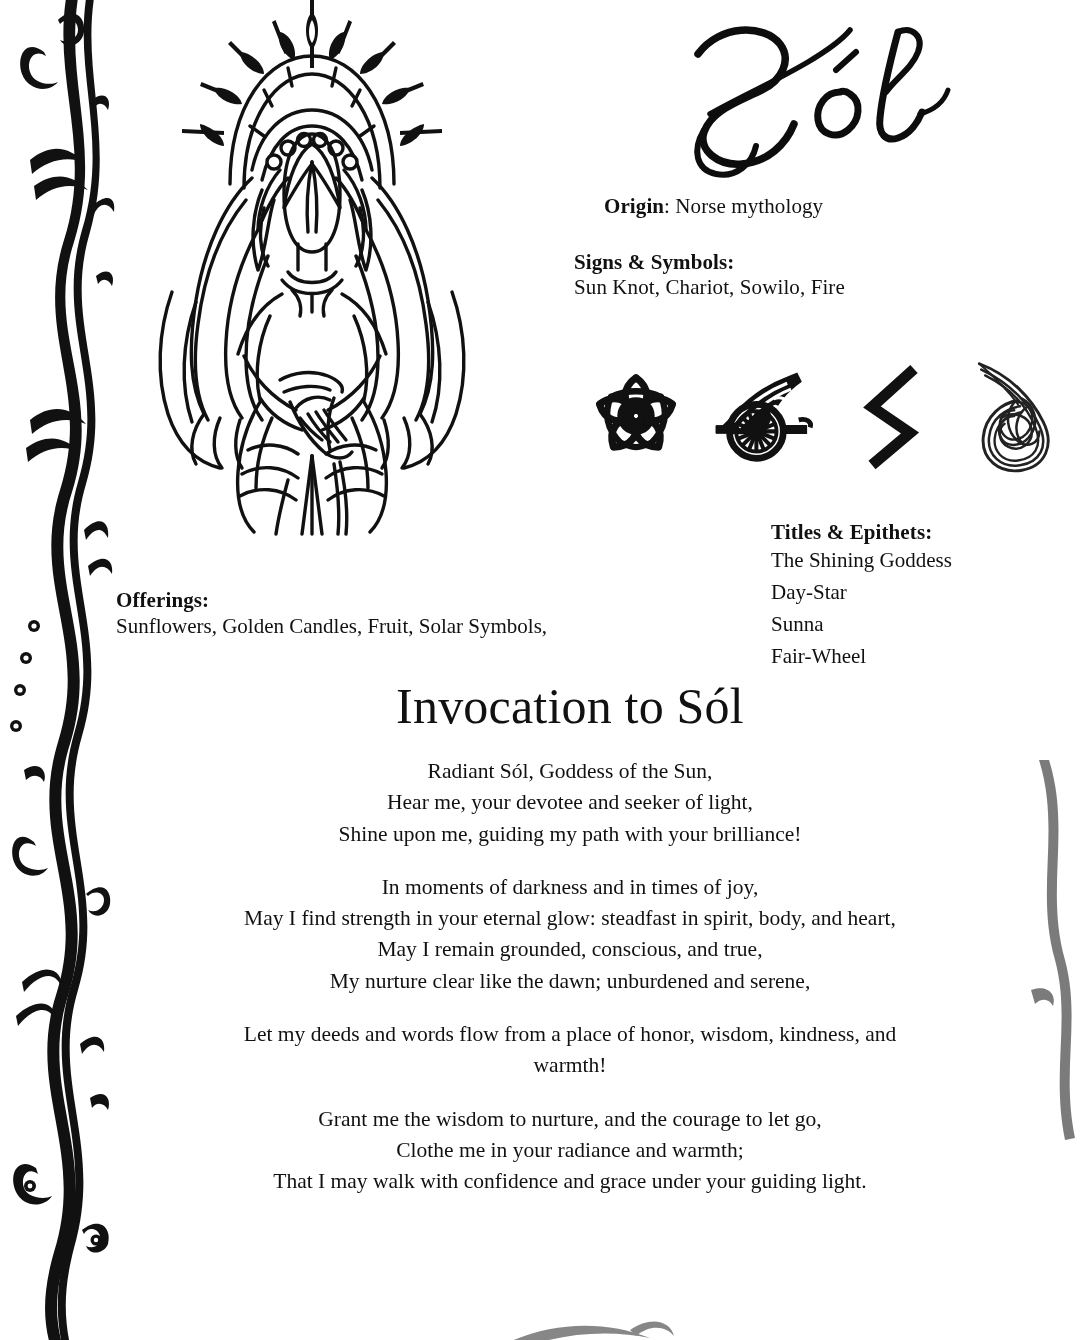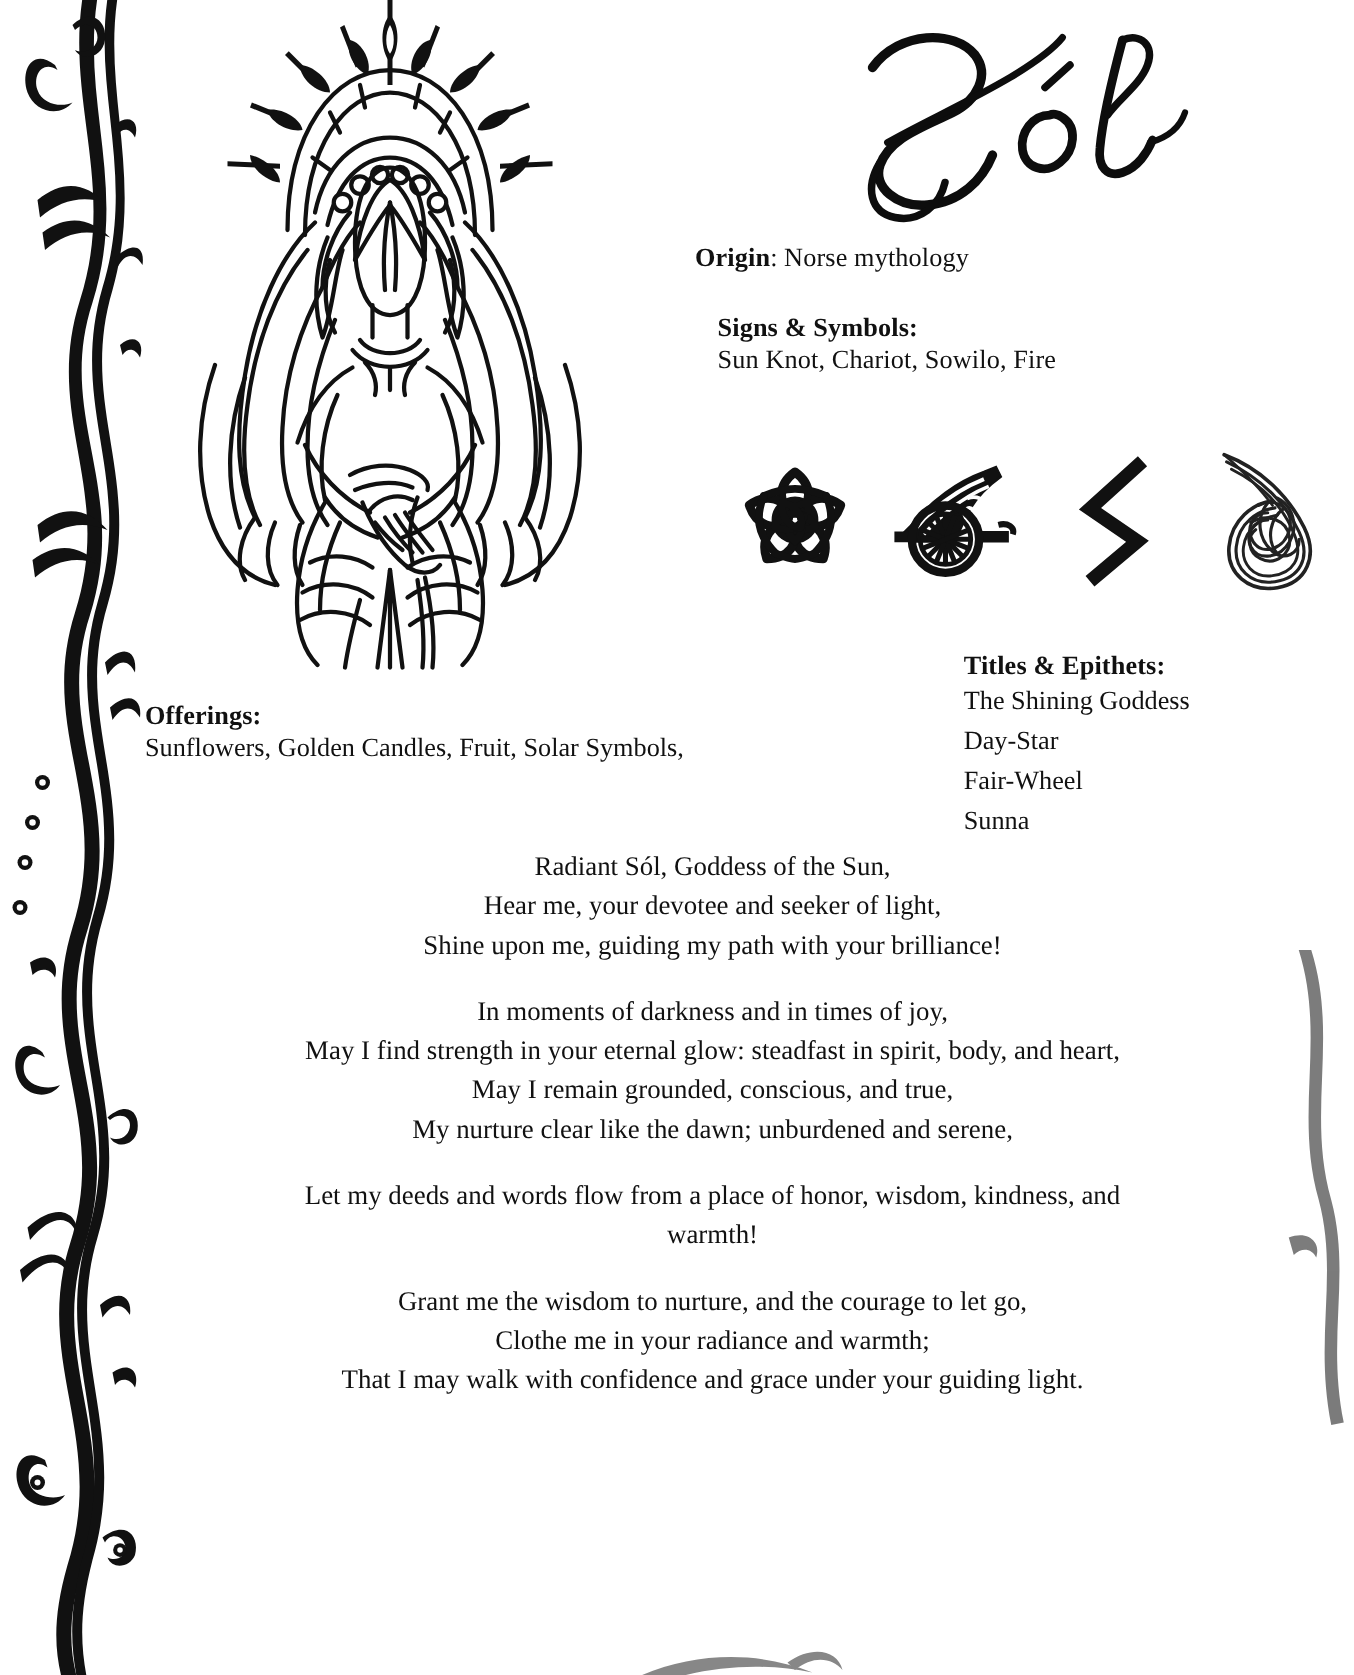--- a/index.html
+++ b/index.html
@@ -61,21 +61,21 @@
     position: absolute;
     left: 690px;
     top: 18px;
     width: 300px;
     height: 160px;
     z-index: 4;
   }
 
   .info-origin {
     position: absolute;
-    left: 556px;
+    left: 604px;
     top: 192px;
     width: 470px;
   }
   .info-signs {
     position: absolute;
     left: 574px;
     top: 250px;
     width: 470px;
   }
 
@@ -120,21 +120,21 @@
   }
   .epithet-line {
     font-size: 21px;
     line-height: 1.52;
   }
 
   
   .info-offerings {
     position: absolute;
     left: 116px;
-    top: 560px;
+    top: 588px;
     width: 600px;
     z-index: 4;
   }
   .offerings-body {
     font-size: 21px;
     line-height: 1.32;
   }
 
   
   .invocation {
@@ -520,30 +520,31 @@
         <path d="M8 8 C 24 22, 38 36, 48 50" stroke-width="2.2"></path>
       </g>
     </svg>
   </div>
 </div>
 
 <div class="info-titles">
   <div class="field-label">Titles &amp; Epithets:</div>
   <div class="epithet-line">The Shining Goddess</div>
   <div class="epithet-line">Day-Star</div>
+  <div class="epithet-line">Sunna</div>
   <div class="epithet-line">Fair-Wheel</div>
-  <div class="epithet-line">Sunna</div>
 </div>
 
 <div class="info-offerings">
   <div class="field-label">Offerings:</div>
   <div class="offerings-body">Sunflowers, Golden Candles, Fruit, Solar Symbols,</div>
 </div>
 
 <div class="invocation">
+  <div class="invocation-heading">Invocation to Sól</div>
 
   <div class="stanza">
     <span class="verse-line">Radiant Sól, Goddess of the Sun,</span>
     <span class="verse-line">Hear me, your devotee and seeker of light,</span>
     <span class="verse-line">Shine upon me, guiding my path with your brilliance!</span>
   </div>
 
   <div class="stanza">
     <span class="verse-line">In moments of darkness and in times of joy,</span>
     <span class="verse-line wrap" style="width:740px;margin:0 auto;">May I find strength in your eternal glow: steadfast in spirit, body, and heart,</span>

